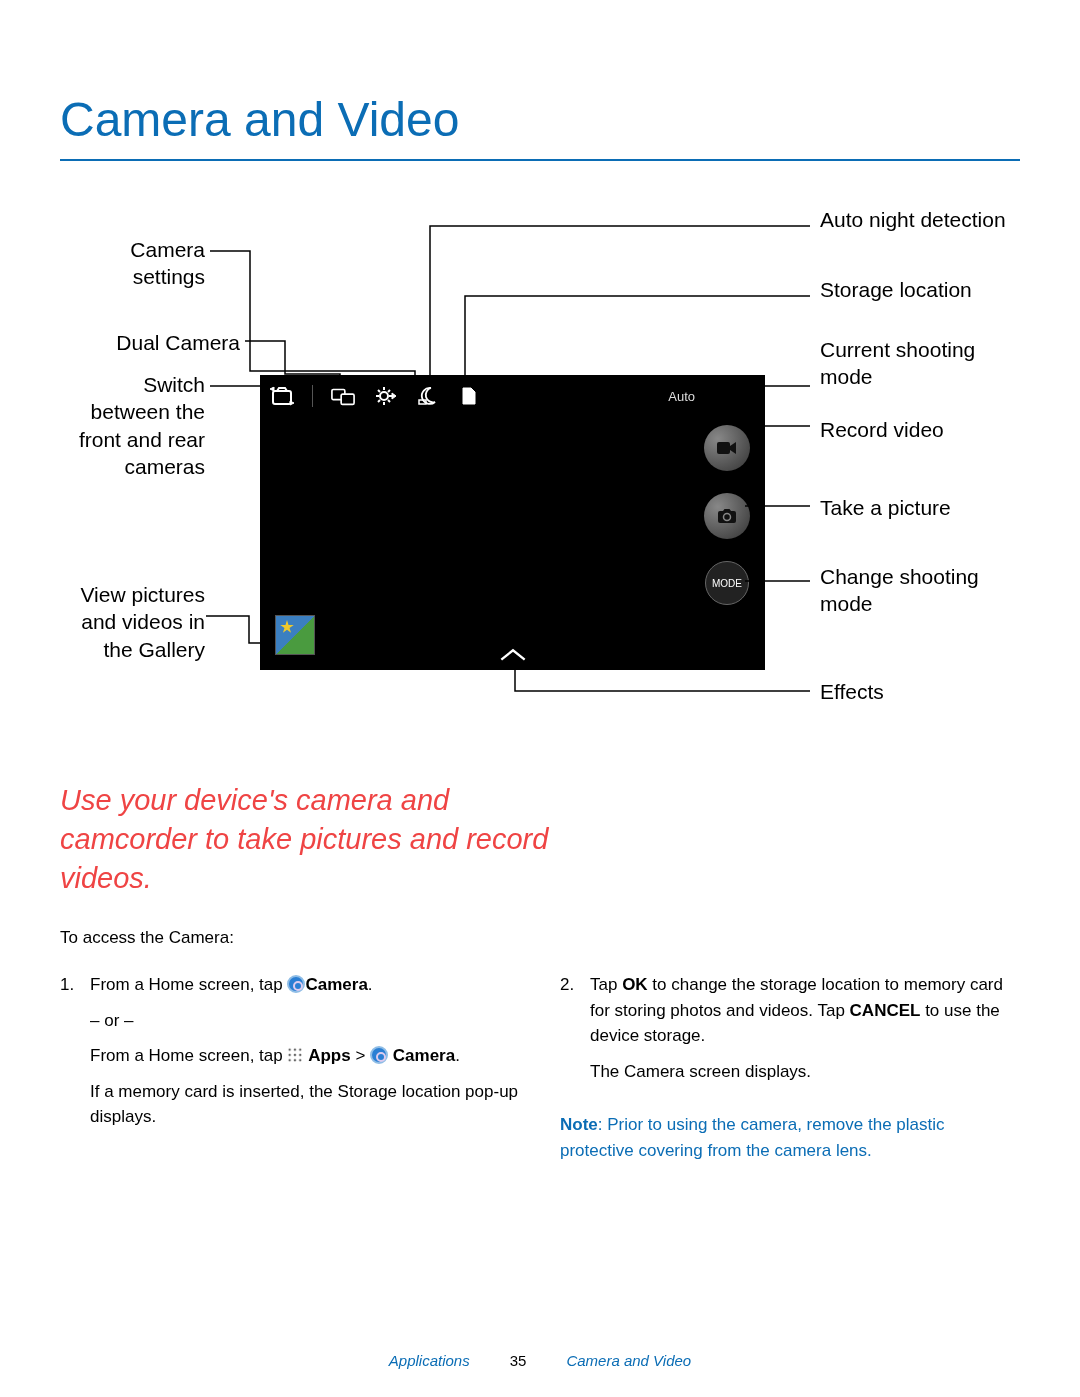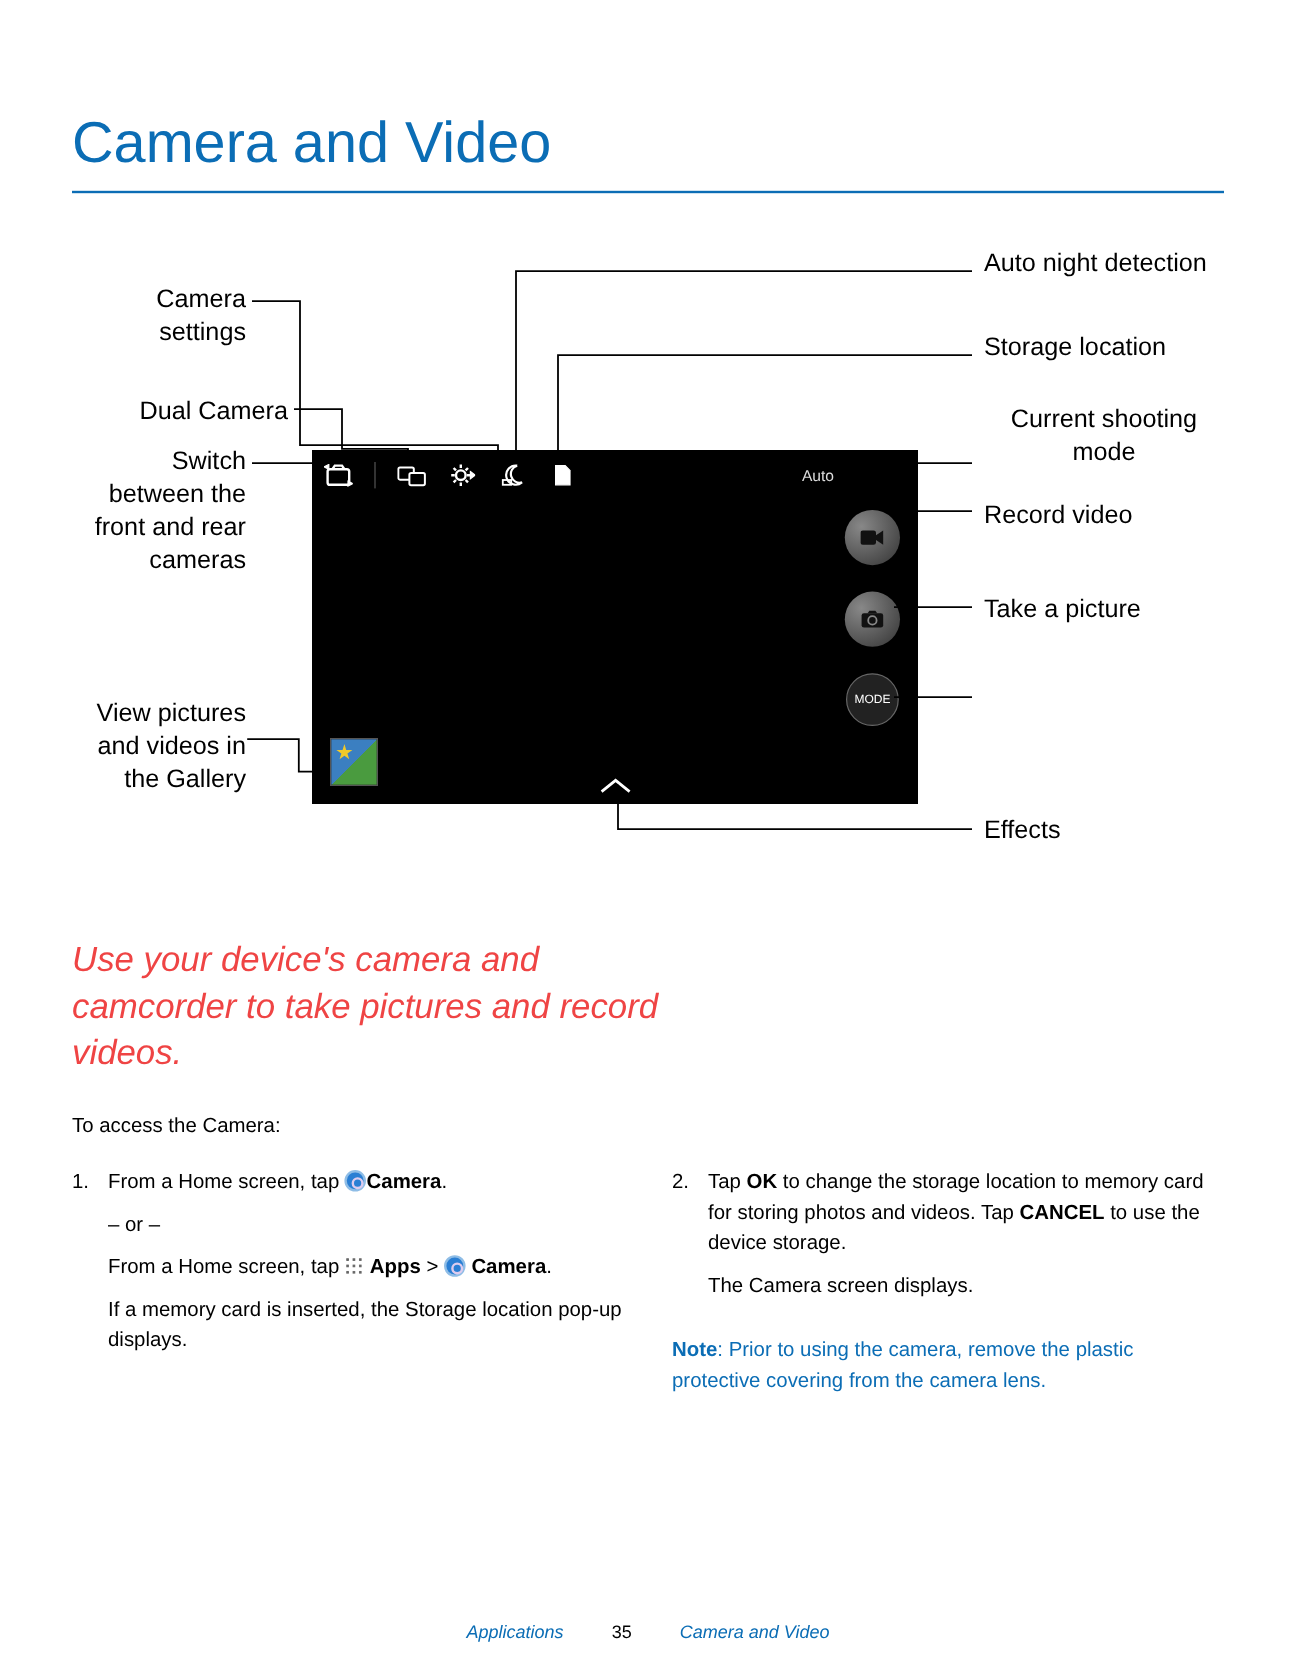--- a/index.html
+++ b/index.html
@@ -32,21 +32,21 @@
     height: 560px;
     margin-bottom: 10px;
   }
   .callout {
     position: absolute;
     font-size: 21px;
     line-height: 1.3;
     color: #000;
     text-align: left;
   }
-  .callout.right { text-align: center; }
+  .callout.right { text-align: left; }
   .callout.left { text-align: right; }
   .camera-screen {
     position: absolute;
     left: 200px;
     top: 164px;
     width: 505px;
     height: 295px;
     background: #000;
   }
   .top-icons {
@@ -243,20 +243,21 @@
     <div class="callout left" style="left:30px; top:25px; width:115px;">Camera settings</div>
     <div class="callout left" style="left:0px; top:118px; width:180px;">Dual Camera</div>
     <div class="callout left" style="left:0px; top:160px; width:145px;">Switch between the front and rear cameras</div>
     <div class="callout left" style="left:0px; top:370px; width:145px;">View pictures and videos in the Gallery</div>
 
     <div class="callout right" style="left:760px; top:-5px;">Auto night detection</div>
     <div class="callout right" style="left:760px; top:65px;">Storage location</div>
     <div class="callout right" style="left:760px; top:125px;">Current shooting mode</div>
     <div class="callout right" style="left:760px; top:205px;">Record video</div>
     <div class="callout right" style="left:760px; top:283px;">Take a picture</div>
+    <div class="callout right" style="left:760px; top:352px;">Change shooting mode</div>
     <div class="callout right" style="left:760px; top:467px;">Effects</div>
 
     <div class="camera-screen">
       <div class="top-icons">
         <span class="icon">
           <svg viewBox="0 0 24 20" width="24" height="20">
               <rect x="3" y="5" width="18" height="13" rx="2" fill="none" stroke="#fff" stroke-width="2"></rect>
               <path d="M7 5 l2 -3 h6 l2 3" fill="none" stroke="#fff" stroke-width="2"></path>
               <path d="M0 3 l4 -2 v4 z M24 17 l-4 2 v-4 z" fill="#fff"></path>
             </svg>

